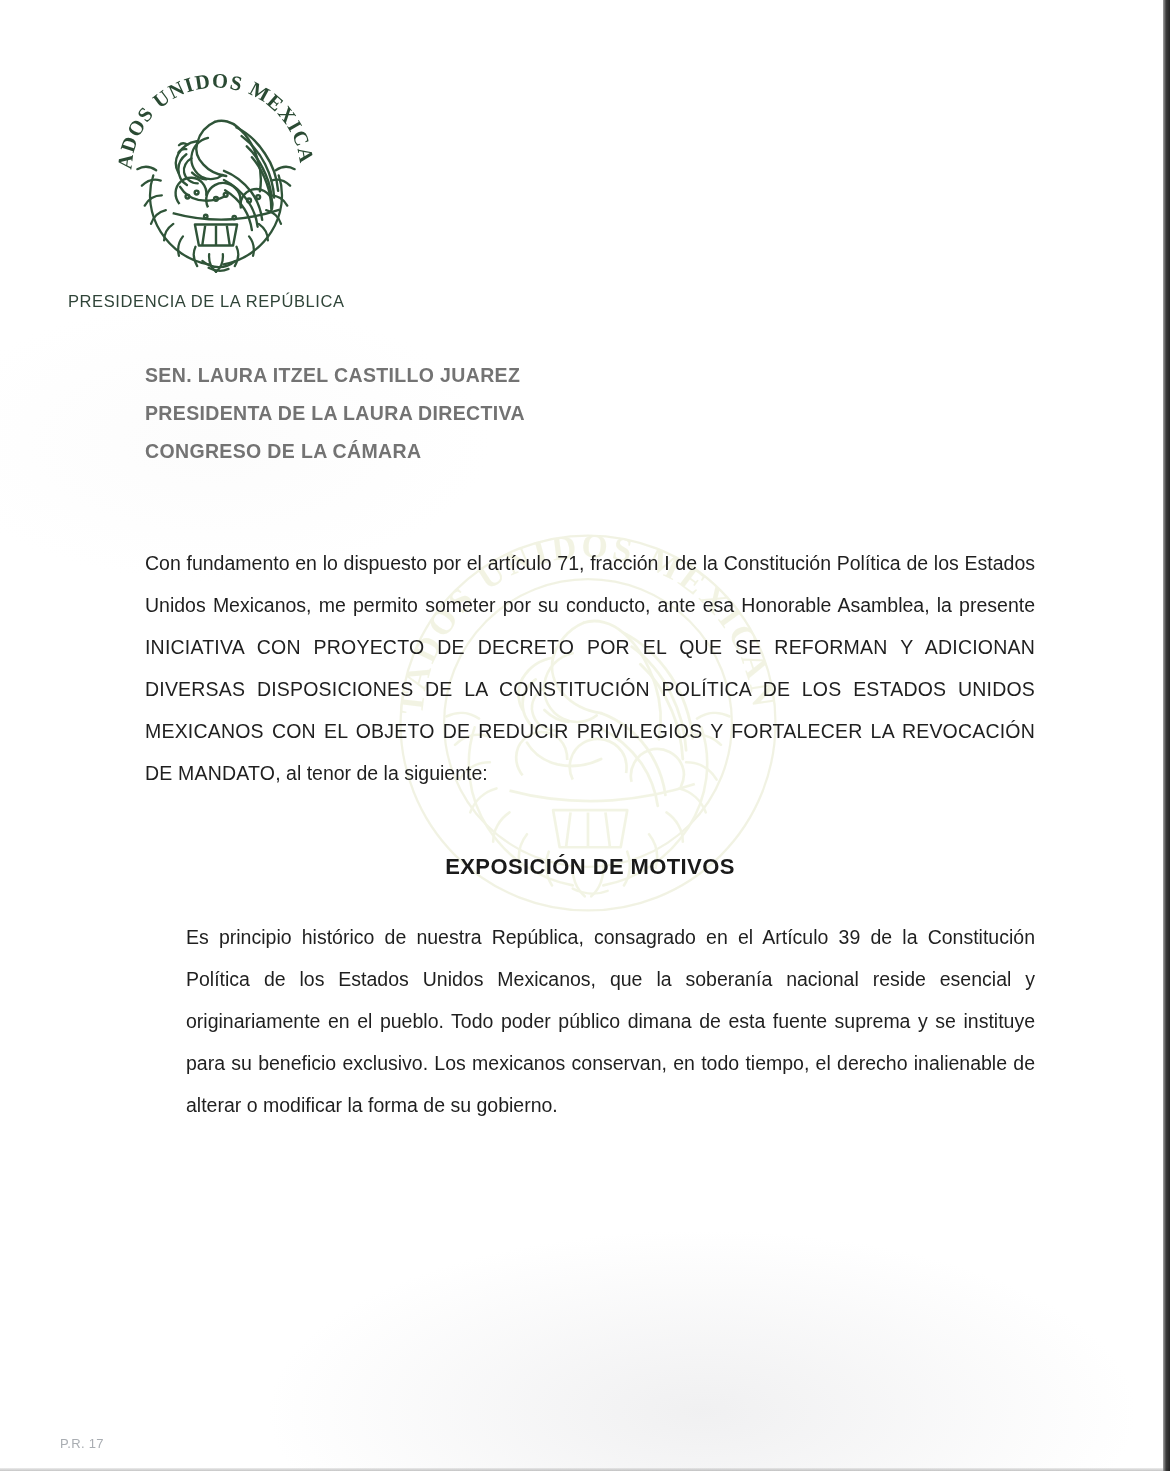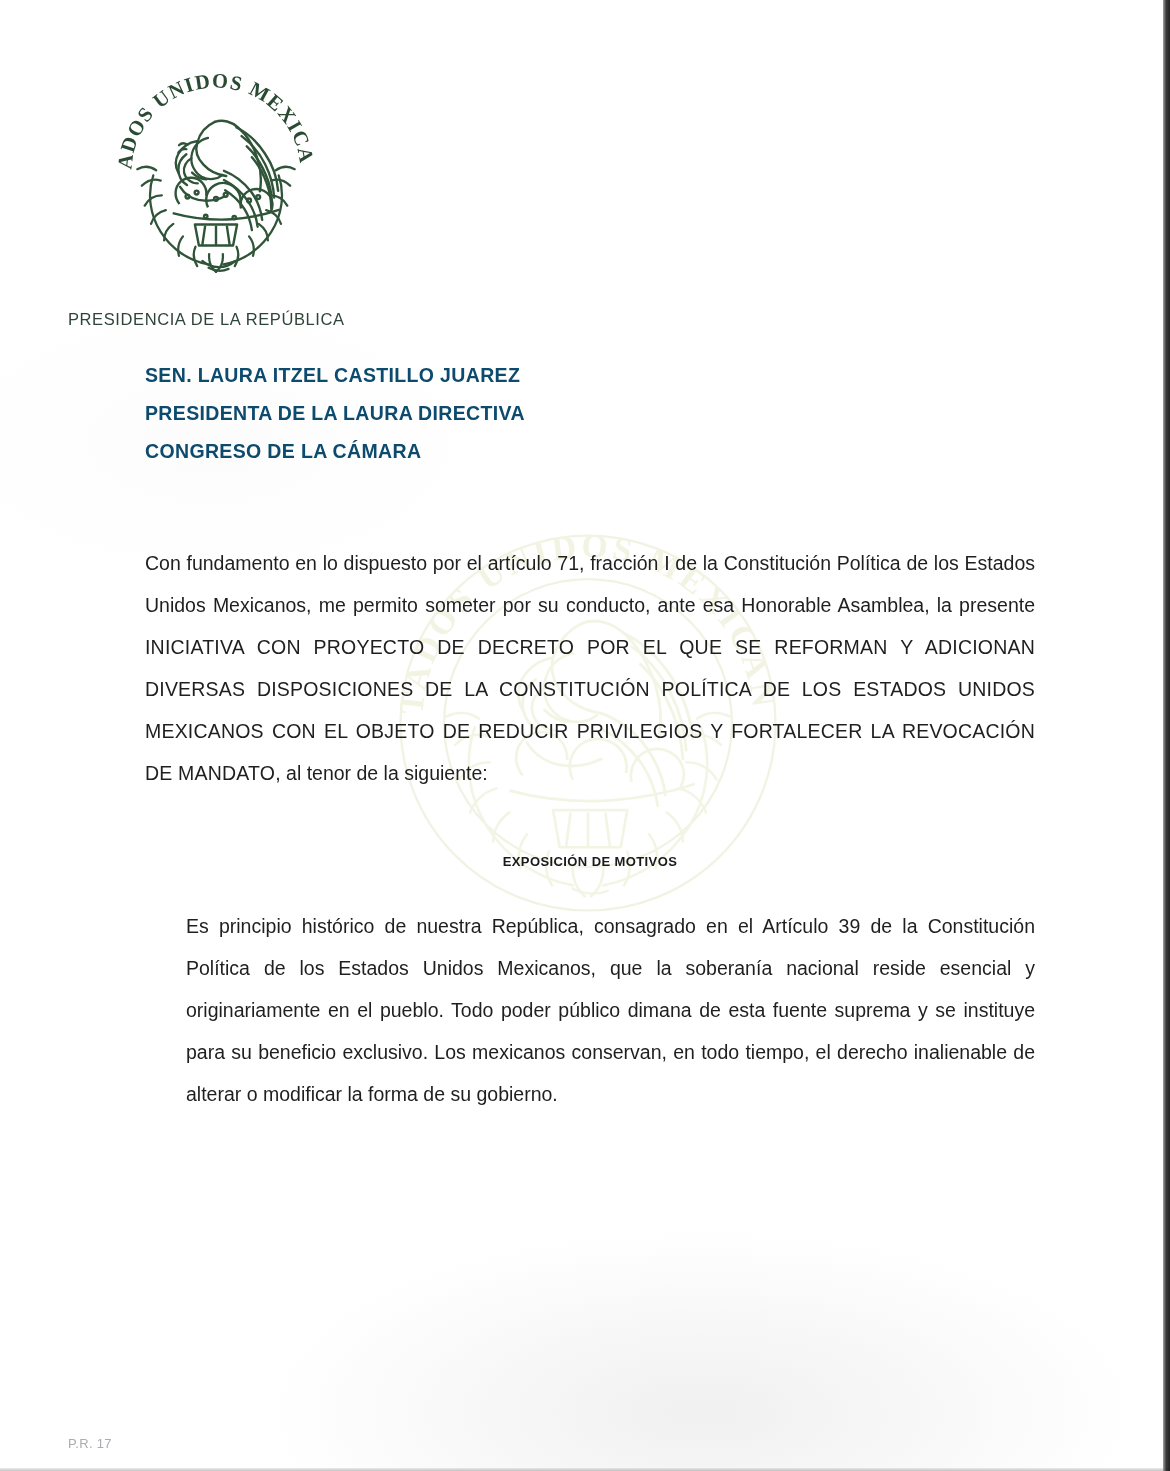--- a/index.html
+++ b/index.html
@@ -60,21 +60,21 @@
   }
 
   .seal {
     width: 232px;
     height: 228px;
     margin-left: 32px;
     display: block;
   }
 
   .letterhead-title {
-    margin-top: 24px;
+    margin-top: 6px;
     font-size: 16.5px;
     letter-spacing: 0.6px;
     color: #2f4438;
     white-space: nowrap;
   }
 
   
   .watermark {
     position: absolute;
     left: 370px;
@@ -94,21 +94,21 @@
     width: 890px;
     z-index: 10;
   }
 
   .addressee {
     margin-top: 356px;
     font-weight: bold;
     font-size: 19.5px;
     line-height: 38px;
     letter-spacing: 0.35px;
-    color: #0c4a6e;
+    color: #737373;
   }
   .addressee .line-presente {
     letter-spacing: 6.5px;
   }
 
   .para {
     font-size: 19.5px;
     line-height: 42px;
     text-align: justify;
     text-justify: inter-word;
@@ -124,29 +124,29 @@
     font-weight: normal;
     letter-spacing: 0.2px;
     margin-top: 28px;
   }
 
   .section-heading {
     margin-top: 60px;
     margin-bottom: 0;
     text-align: center;
     font-weight: bold;
-    font-size: 13px;
+    font-size: 22px;
     letter-spacing: 0.4px;
     color: #1a1a1a;
   }
 
   
   .footer-mark {
     position: absolute;
-    left: 68px;
+    left: 60px;
     top: 1436px;
     font-size: 13px;
     letter-spacing: 0.3px;
     color: #a9adb2;
     z-index: 10;
   }
 </style>
 </head>
 <body>
 

